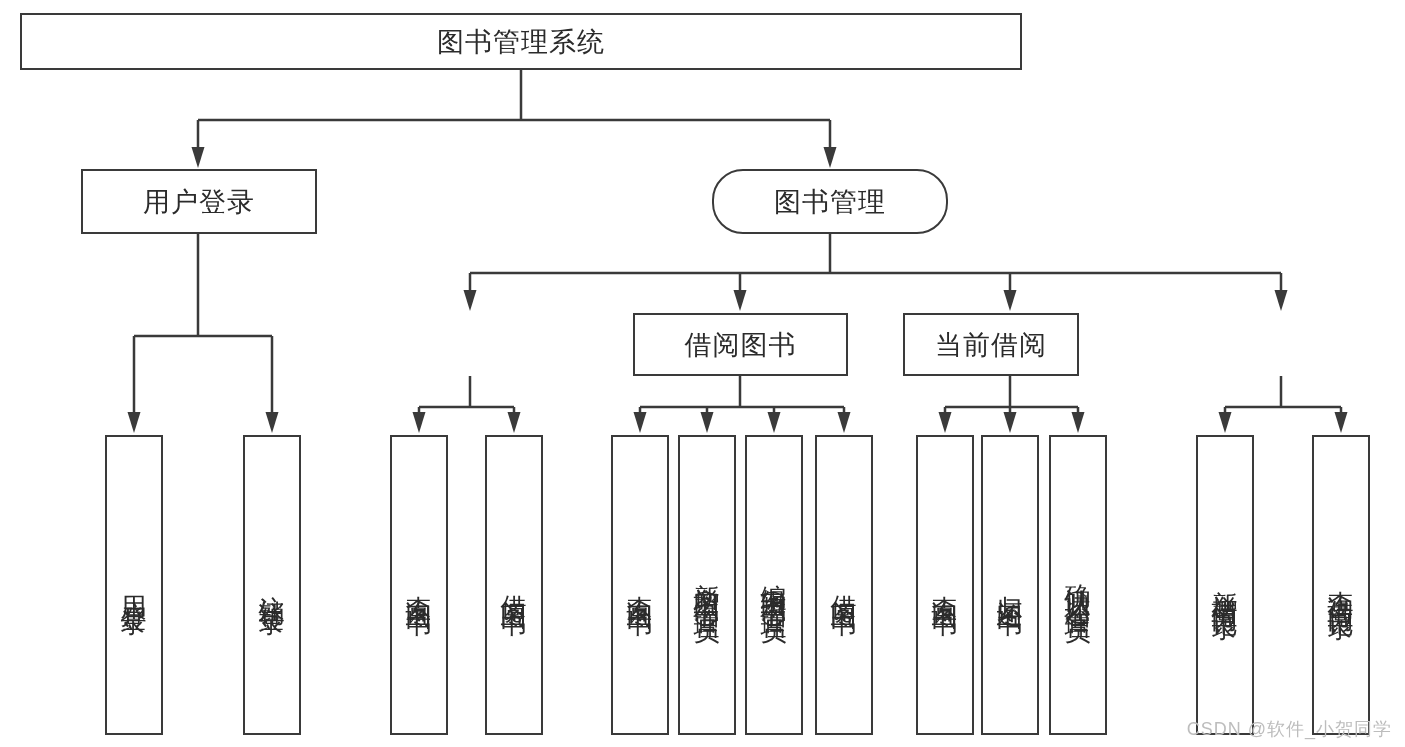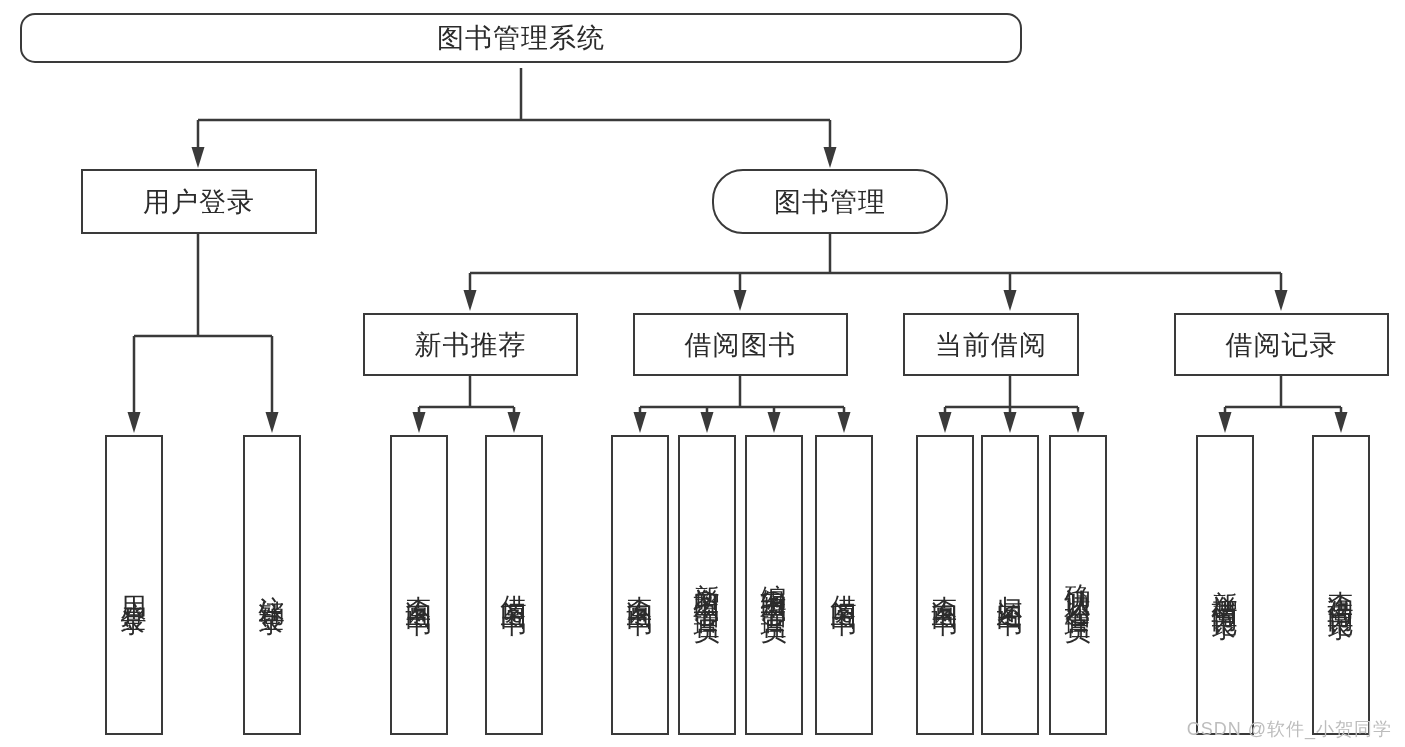--- a/index.html
+++ b/index.html
@@ -96,29 +96,27 @@
       <polygon points="1003.5,412 1016.5,412 1010,433"></polygon>
       <polygon points="1071.5,412 1084.5,412 1078,433"></polygon>
     </g>
     <g>
       <path d="M1281 376 V407 M1225 407 H1341 M1225 407 V415 M1341 407 V415"></path>
       <polygon points="1218.5,412 1231.5,412 1225,433"></polygon>
       <polygon points="1334.5,412 1347.5,412 1341,433"></polygon>
     </g>
   </svg>
 
-  <div class="hbox" style="left:20px;top:13px;width:1002px;height:50px;border-radius:15px;">图书管理系统</div>
+  <div class="hbox" style="left:20px;top:13px;width:1002px;height:57px;">图书管理系统</div>
 
   <div class="hbox" style="left:81px;top:169px;width:236px;height:65px;">用户登录</div>
   <div class="hbox" style="left:712px;top:169px;width:236px;height:65px;border-radius:31px;">图书管理</div>
 
-  <div class="hbox" style="left:363px;top:313px;width:215px;height:63px;">新书推荐</div>
   <div class="hbox" style="left:633px;top:313px;width:215px;height:63px;">借阅图书</div>
   <div class="hbox" style="left:903px;top:313px;width:176px;height:63px;">当前借阅</div>
-  <div class="hbox" style="left:1174px;top:313px;width:215px;height:63px;">借阅记录</div>
 
   <div class="vbox" style="left:105px;">
     <span class="vtext">用户登录</span>
   </div>
   <div class="vbox" style="left:243px;">
     <span class="vtext">注销登录</span>
   </div>
 
   <div class="vbox" style="left:390px;">
     <span class="vtext">查询图书</span>

